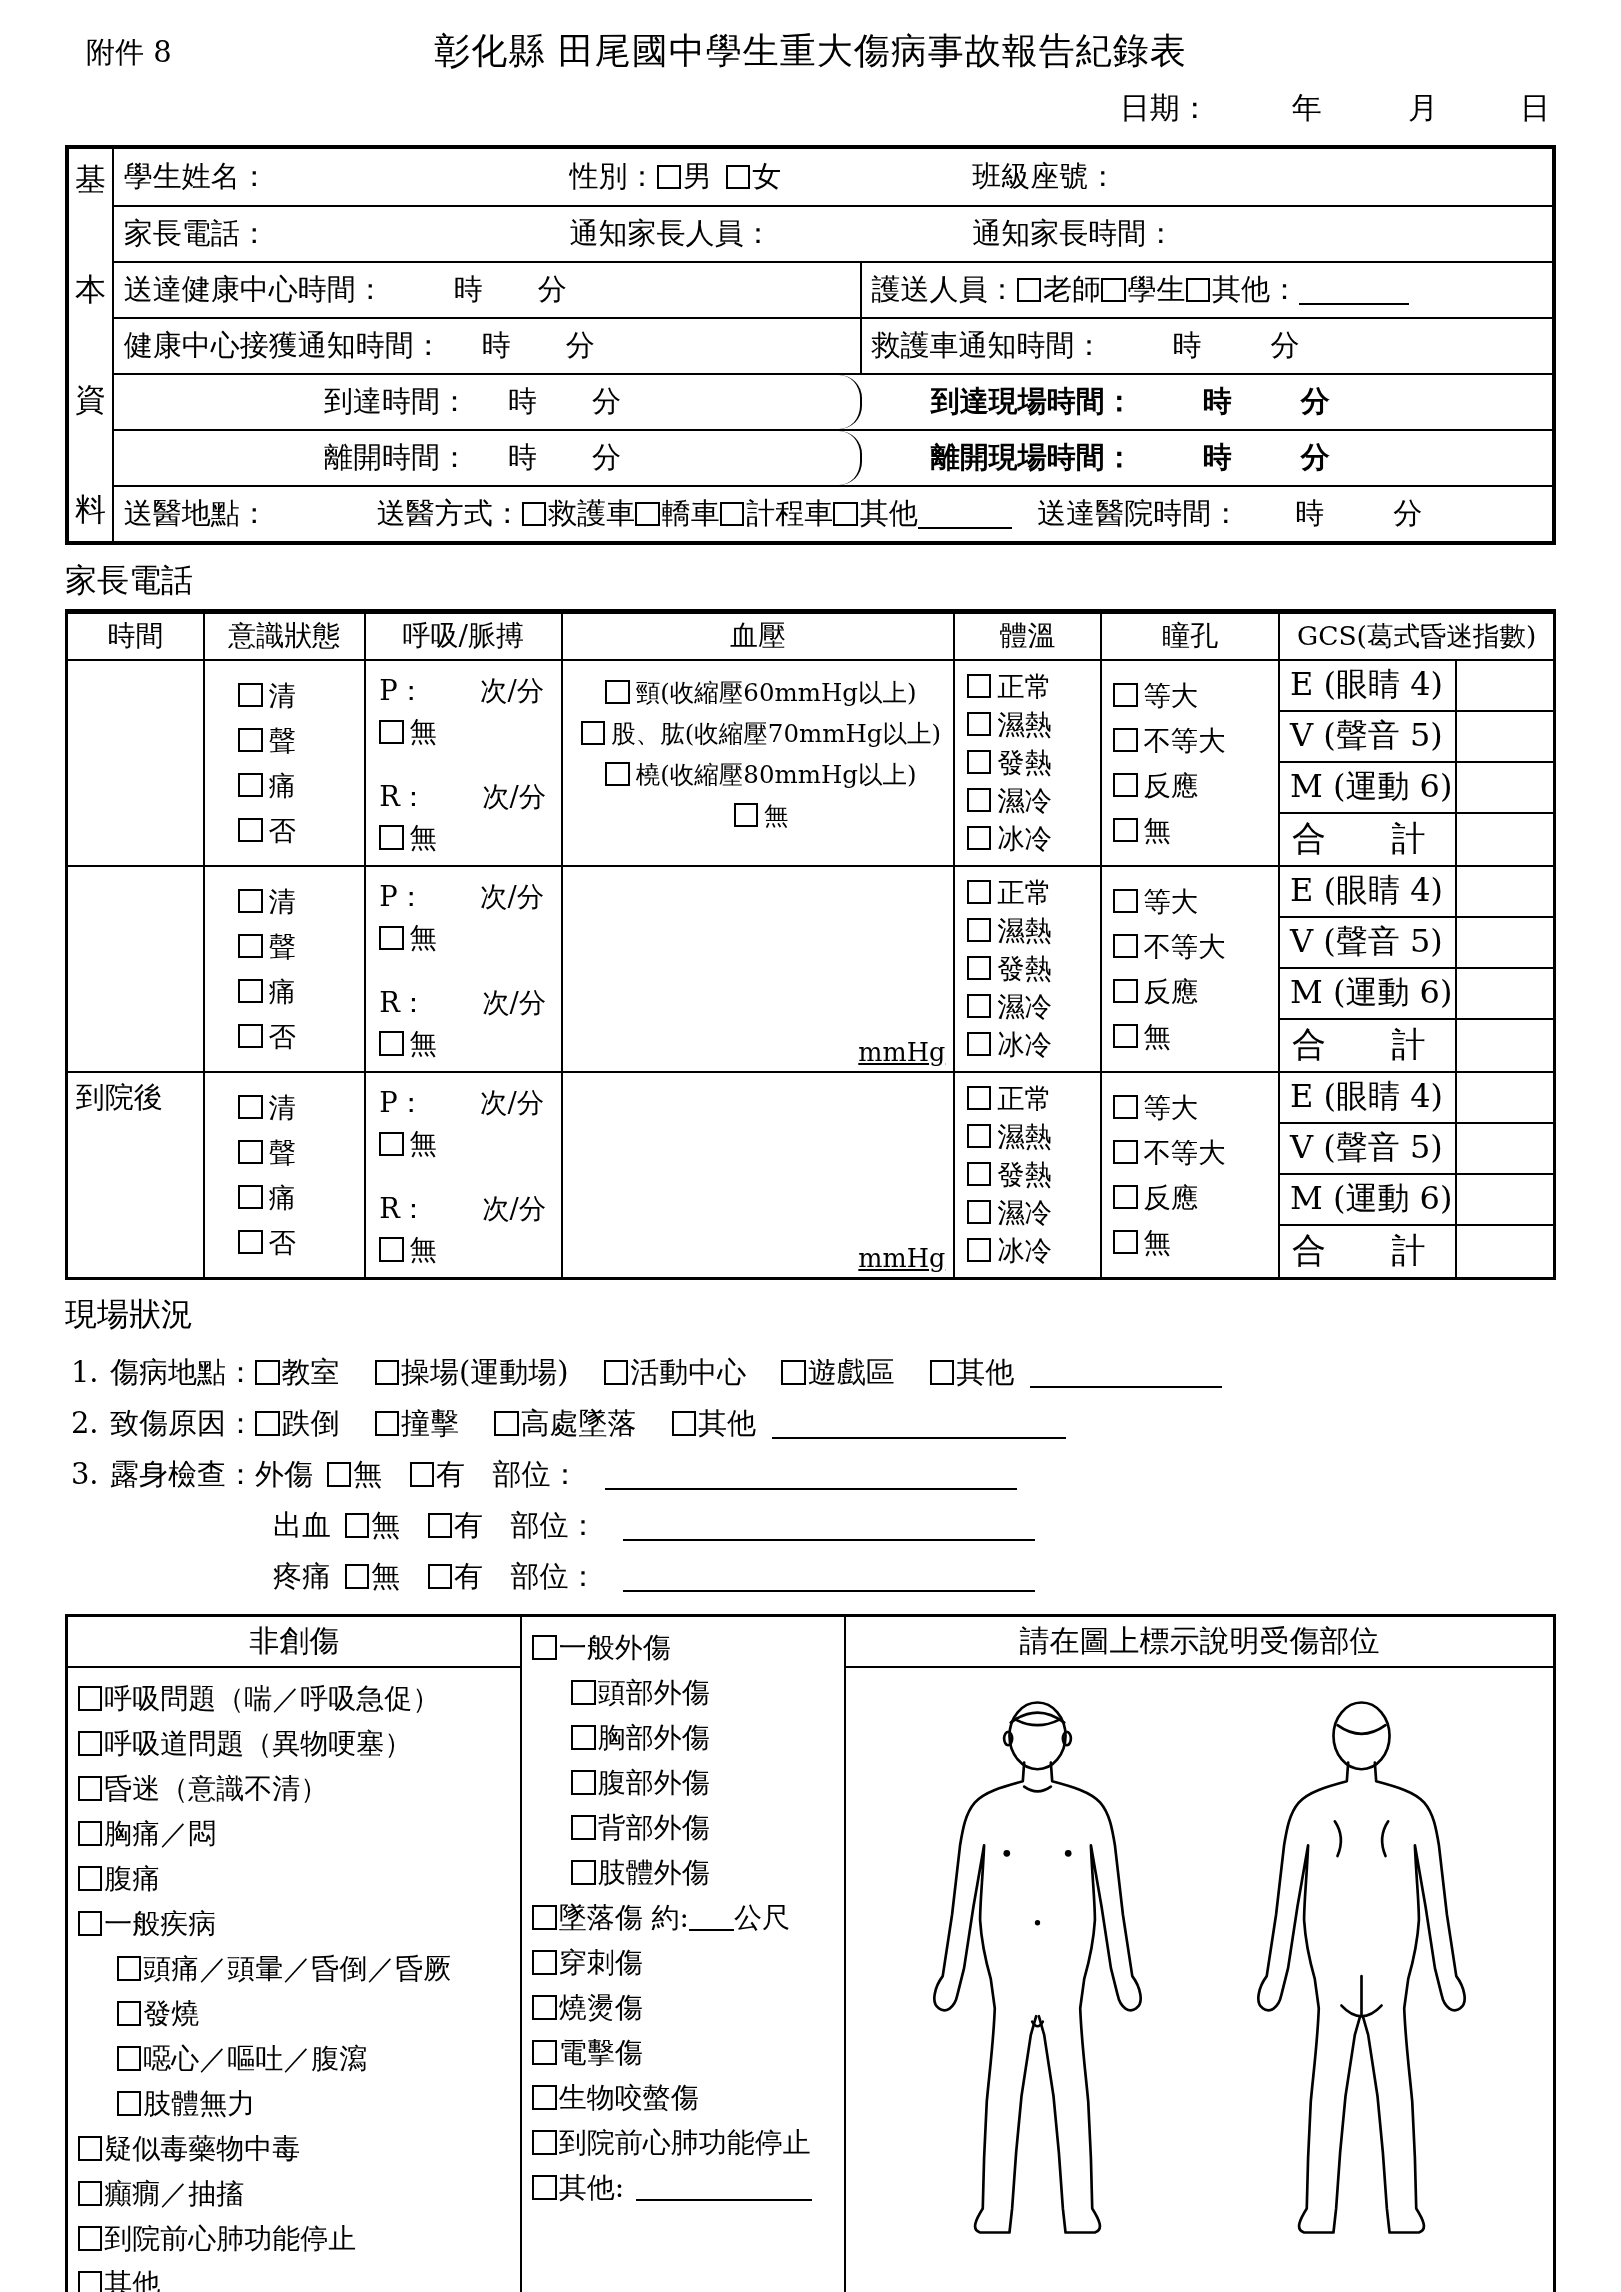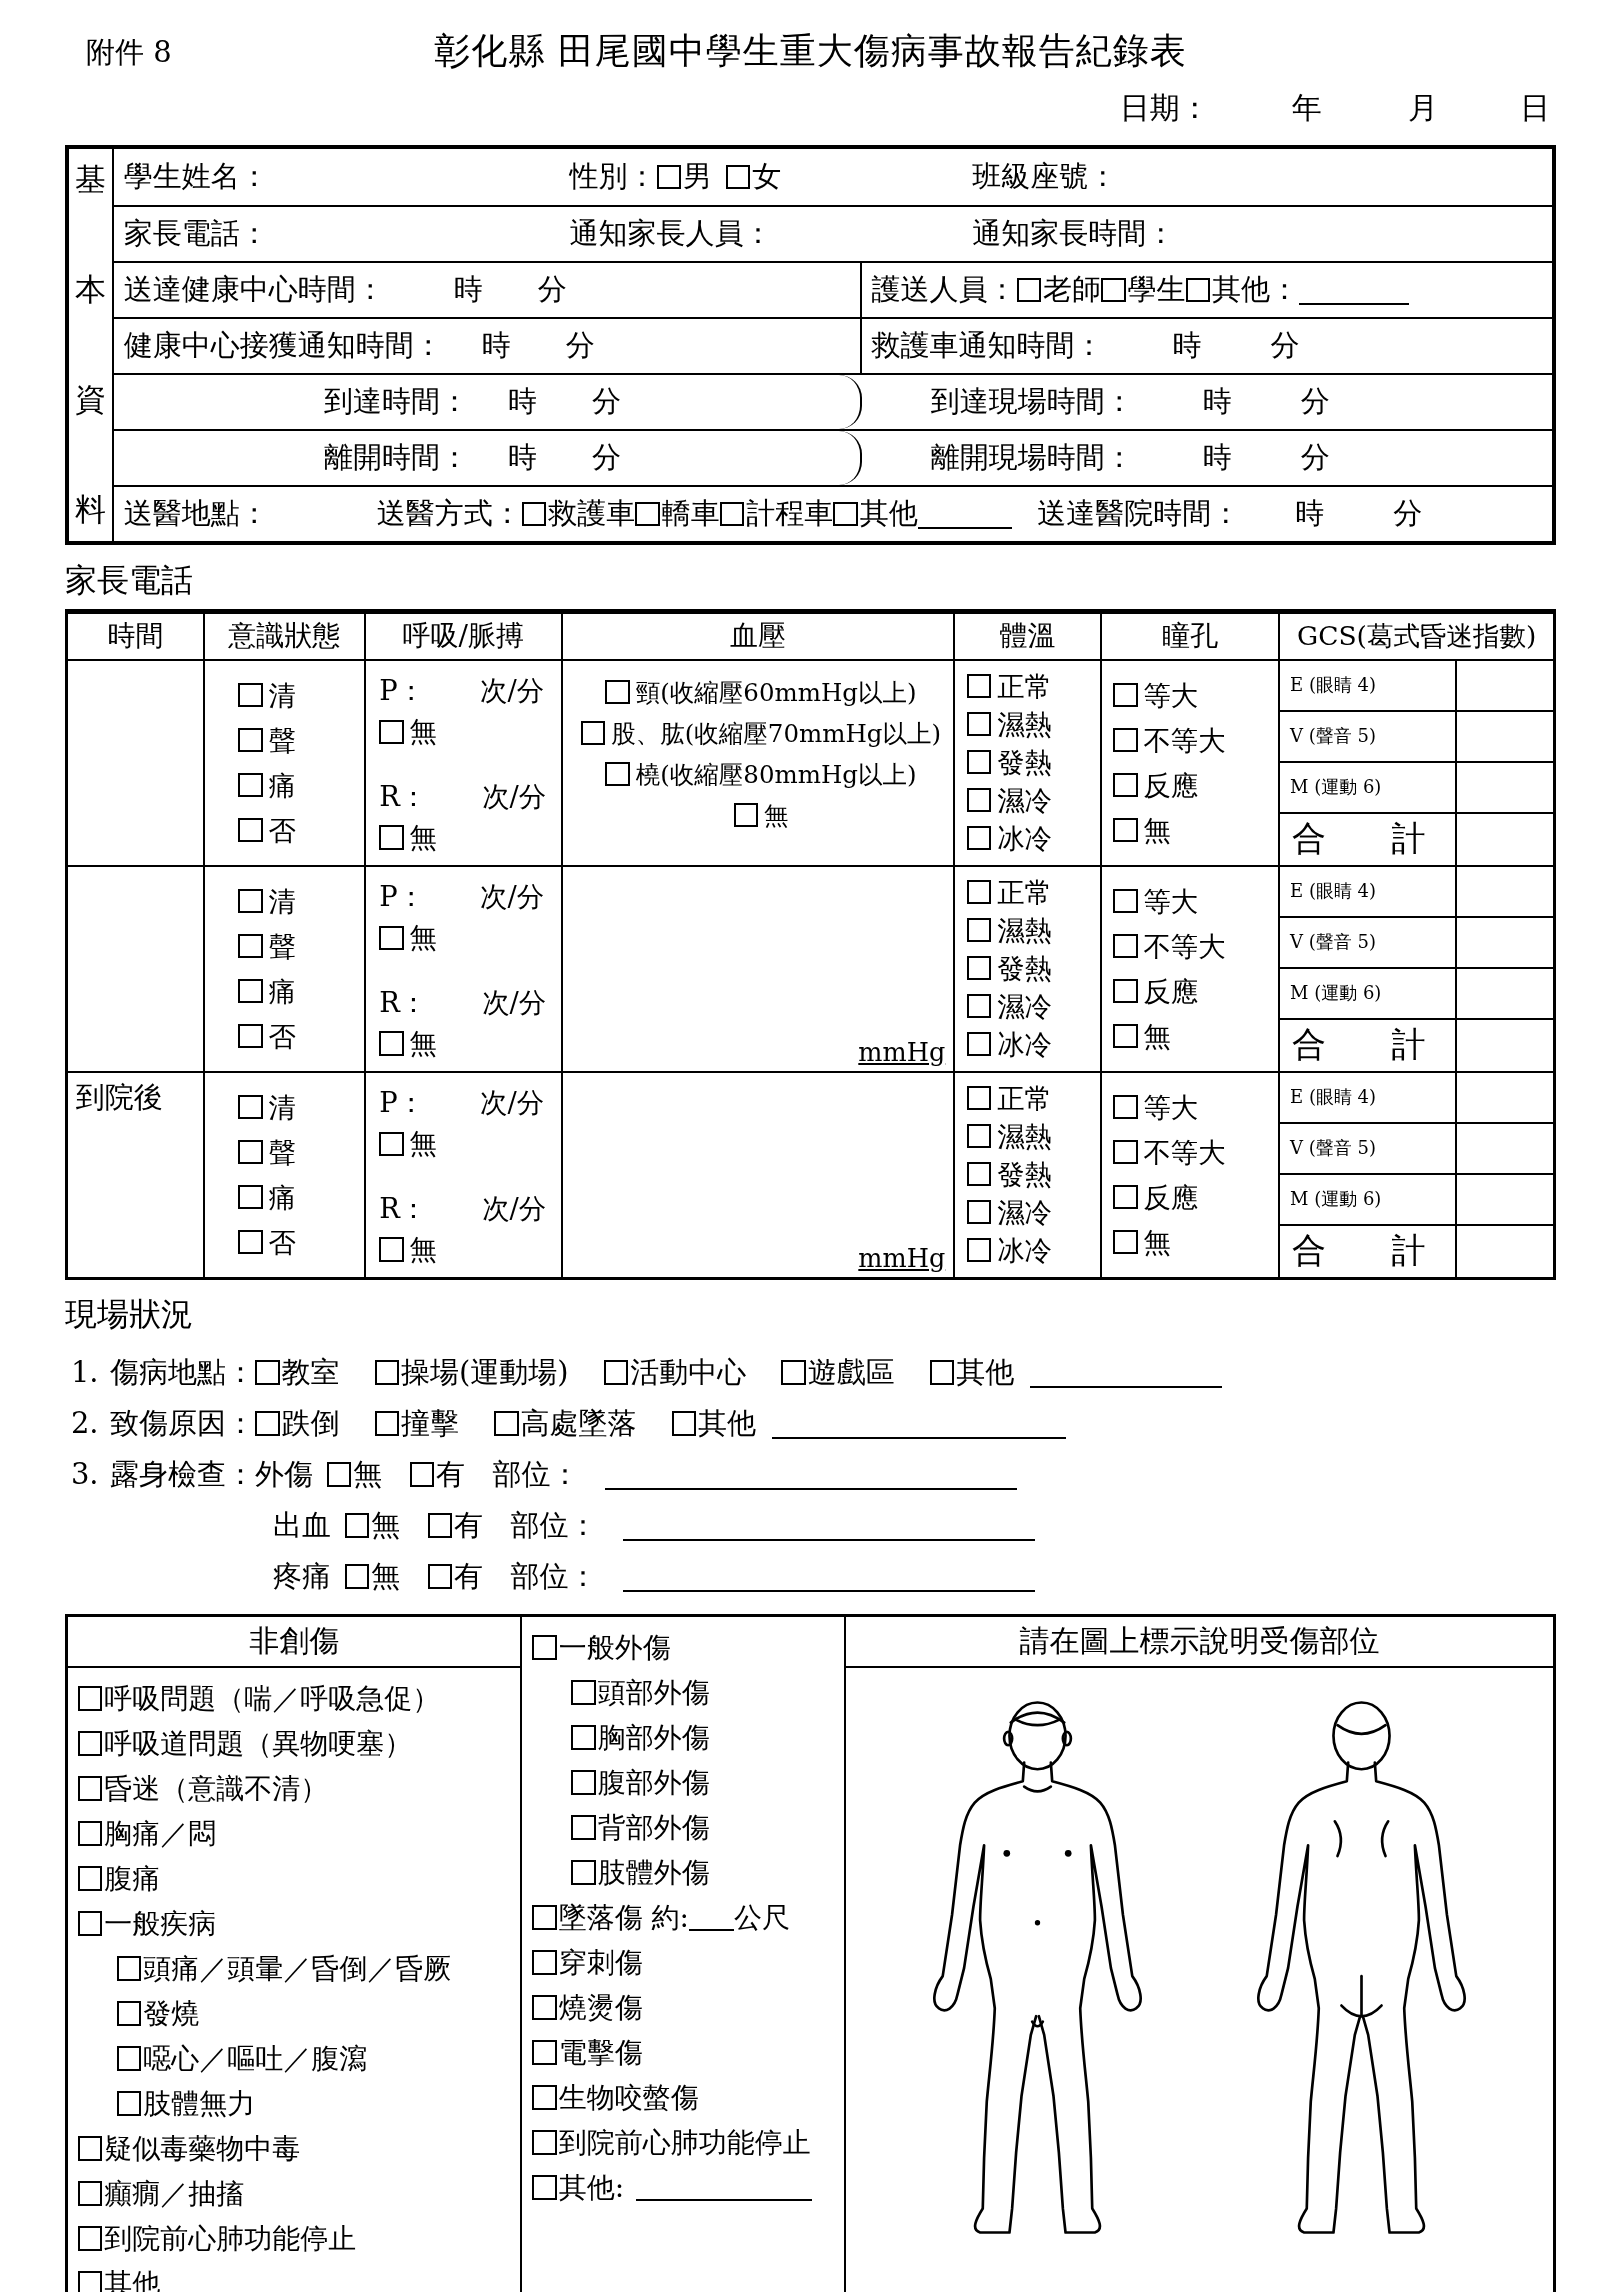--- a/index.html
+++ b/index.html
@@ -32,21 +32,21 @@
     padding:9.8px 2px; font-size:31px; text-align:center;
   }
   .basic .rows { flex:1; display:flex; flex-direction:column; }
   .b-row { border-top:2px solid #000; min-height:56px; display:flex; align-items:stretch; font-size:29px; }
   .b-row:first-child { border-top:none; }
   .b-row .cell { display:flex; align-items:center; padding:3.9px 9.8px; }
   .b-left { width:52%; border-right:2px solid #000; }
   .b-right { flex:1; }
   .g40{display:inline-block;width:39px;} .g56{display:inline-block;width:55px;}
   .g70{display:inline-block;width:69px;} .g110{display:inline-block;width:108px;}
-  .ind210{padding-left:210px !important;border-radius:23px;} .ind60{padding-left:69px !important;}
+  .ind210{padding-left:210px !important;border-radius:23px;} .ind60{padding-left:69px !important;font-weight:bold;}
 
   
   .sec-title { margin:13.7px 65px 5.9px; font-size:32px; }
   .vt { margin:0 65px; border:3.9px solid #000; border-top-width:5.9px; font-size:27.4px; }
   .vt-row { display:grid; grid-template-columns:9.1% 10.8% 13.3% 26.4% 9.9% 12% 11.9% auto; }
   .vt-row > div { border-left:2px solid #000; border-top:2px solid #000; position:relative; }
   .vt-row > div:first-child { border-left:none; }
   .vt-head > div { border-top:none; display:flex; align-items:center; justify-content:center; height:45px; font-size:28px; }
   .vt-head .span2 { grid-column:span 2; font-size:26.5px; }
   .vcell { padding:7.8px 5.9px; }
@@ -55,21 +55,21 @@
   .c-pr { padding:9.8px 3.9px 3.9px 13.7px; }
   .c-pr .line { line-height:41px; white-space:nowrap; }
   .c-pr .gap { height:23.5px; }
   .c-bp { font-size:24.5px; padding:11.8px 3.9px 3.9px 9.8px;text-align:center; }
   .c-bp .line { line-height:41px; white-space:nowrap; }
   .c-bp .mmhg { position:absolute; right:7.8px; bottom:3.9px; font-size:25.5px; text-decoration:underline; }
   .c-temp { display:flex; flex-direction:column; justify-content:center; padding-left:11.8px; }
   .c-temp .line { line-height:38px; white-space:nowrap; }
   .c-pupil { display:flex; flex-direction:column; justify-content:center; padding-left:11px; }
   .c-pupil .line { line-height:45px; white-space:nowrap; }
-  .c-gcs .sub { height:51px; border-bottom:2px solid #000; display:flex; align-items:center; padding-left:9.8px; font-size:18px; white-space:nowrap; }
+  .c-gcs .sub { height:51px; border-bottom:2px solid #000; display:flex; align-items:center; padding-left:9.8px; font-size:32px; white-space:nowrap; }
   .c-gcs .sub:last-child { border-bottom:none; font-size:34px; letter-spacing:15.7px; padding-left:11.8px; }
   .c-val .sub { height:51px; border-bottom:2px solid #000; }
   .c-val .sub:last-child { border-bottom:none; }
   .after-label { position:absolute; top:5.9px; left:7.8px; font-size:29px; }
 
   
   .scene { margin:9.8px 65px 0; font-size:29px; }
   .s-line { display:flex; align-items:center; line-height:51px; white-space:nowrap; }
   .s-no { width:45px; padding-left:5.9px; }
   .s-opt { margin-right:35px; }

